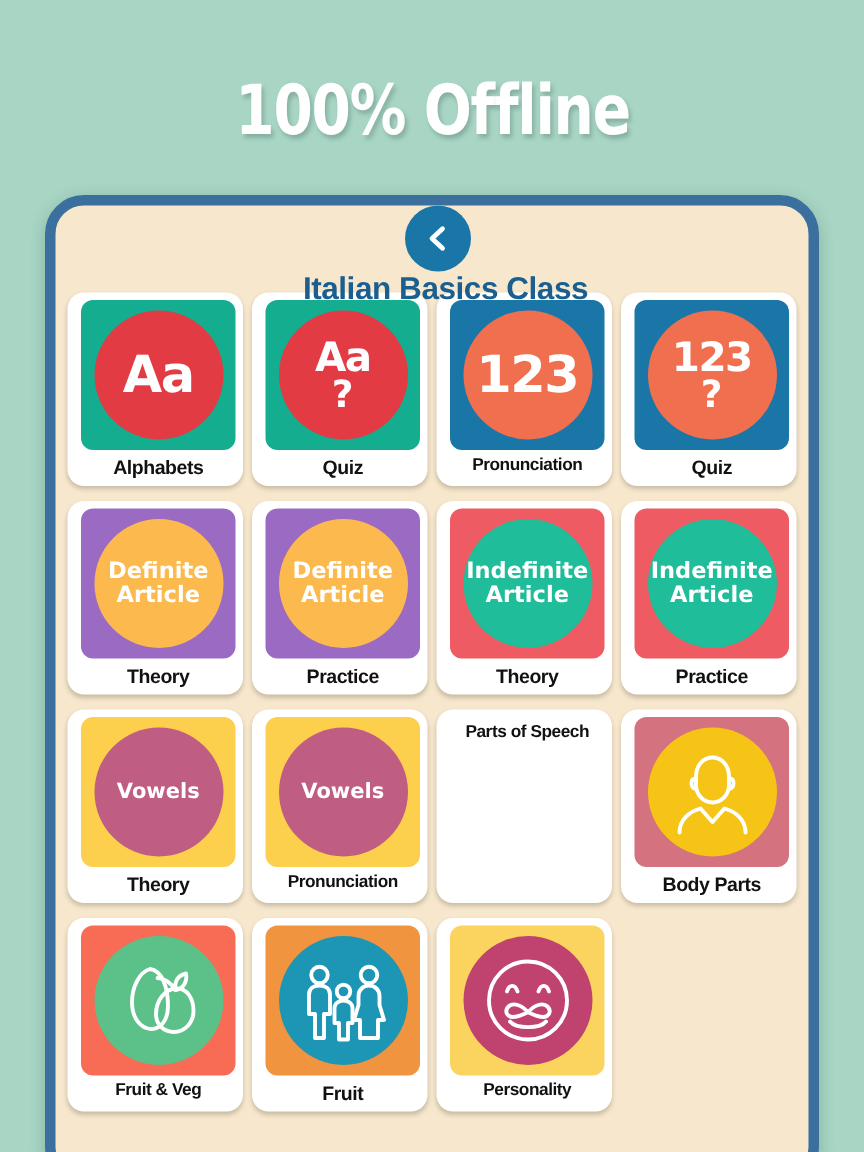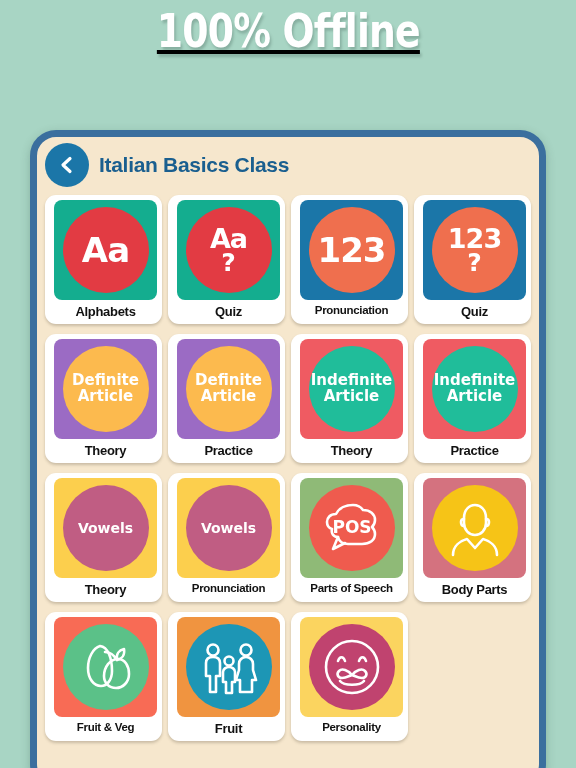--- a/index.html
+++ b/index.html
@@ -6,23 +6,23 @@
   html, body {
     width: 576px; height: 768px;
     overflow: hidden;
     font-family: "Liberation Sans", sans-serif;
   }
   body { background: #a8d5c4; position: relative; }
 
   
   .promo {
     position: absolute;
-    top: 4px; left: 0; right: 0;
+    top: 12px; left: 0; right: 0;
     height: 122px;
-    display: flex; justify-content: center; text-decoration: underline;
+    display: flex; align-items: center; justify-content: center;
   }
   .promo-text {
     font-family: "DejaVu Sans", sans-serif;
     font-weight: bold;
     font-size: 46px;
     color: #ffffff;
     letter-spacing: -1px;
     transform: scaleX(0.82);
     text-shadow: 2px 3px 3px rgba(60,90,80,0.30);
     white-space: nowrap;
@@ -39,20 +39,21 @@
     overflow: hidden;
     box-shadow: 0 3px 10px rgba(40,70,60,0.25);
   }
 
   
   .appbar {
     position: relative;
     height: 56px;
     display: flex; align-items: center;
     padding-left: 8px;
+    flex-direction: column;
   }
   .back-btn {
     width: 44px; height: 44px; flex: 0 0 44px;
     border-radius: 50%;
     background: #1b76a8;
     display: flex; align-items: center; justify-content: center;
     cursor: pointer;
   }
   .back-btn svg { display: block; }
   .appbar-title {
@@ -224,29 +225,20 @@
       </div>
       <div class="tile">
         <div class="tile-art" style="background: rgb(252, 207, 77);">
           <div class="circle" style="background: rgb(192, 93, 131);">
             <div class="words">Vowels</div>
           </div>
         </div>
         <div class="tile-label sm">Pronunciation</div>
       </div>
       <div class="tile">
-        <div class="tile-art" style="background: rgb(143, 186, 119);">
-          <div class="circle" style="background: rgb(239, 91, 78);">
-            <svg width="72" height="72" viewBox="0 0 72 72">
-      <path d="M20 22c-6 0-9 4-9 8 0 3 2 6 5 7-1 4 1 8 6 8 1 5 6 7 10 7h14c8 0 13-4 13-10 0-3-1-5-3-7 2-2 3-4 3-7 0-6-5-10-12-10-2-3-6-5-10-5-7 0-14 3-17 9z" stroke="#ffffff" fill="none" stroke-width="2.6" stroke-linecap="round" stroke-linejoin="round"></path>
-      <path d="M22 45l-5 12 12-6" stroke="#ffffff" fill="none" stroke-width="2.6" stroke-linecap="round" stroke-linejoin="round"></path>
-      <text x="36" y="41" text-anchor="middle" fill="#ffffff" font-family="DejaVu Sans, sans-serif" font-size="17" font-weight="bold">POS</text>
-    </svg>
-          </div>
-        </div>
         <div class="tile-label sm">Parts of Speech</div>
       </div>
       <div class="tile">
         <div class="tile-art" style="background: rgb(212, 114, 127);">
           <div class="circle" style="background: rgb(246, 196, 23);">
             <svg width="72" height="72" viewBox="0 0 72 72">
       <path d="M25 26c0-8 5-13 11-13s11 5 11 13v5c0 7-5 12-11 12s-11-5-11-12z" stroke="#ffffff" fill="none" stroke-width="2.6" stroke-linecap="round" stroke-linejoin="round"></path>
       <path d="M25 34c-2 0-3-2-3-4s1-3 3-3M47 34c2 0 3-2 3-4s-1-3-3-3" stroke="#ffffff" fill="none" stroke-width="2.6" stroke-linecap="round" stroke-linejoin="round"></path>
       <path d="M14 63c0-9 7-14 14-16l8 9 8-9c7 2 14 7 14 16" stroke="#ffffff" fill="none" stroke-width="2.6" stroke-linecap="round" stroke-linejoin="round"></path>
     </svg>

